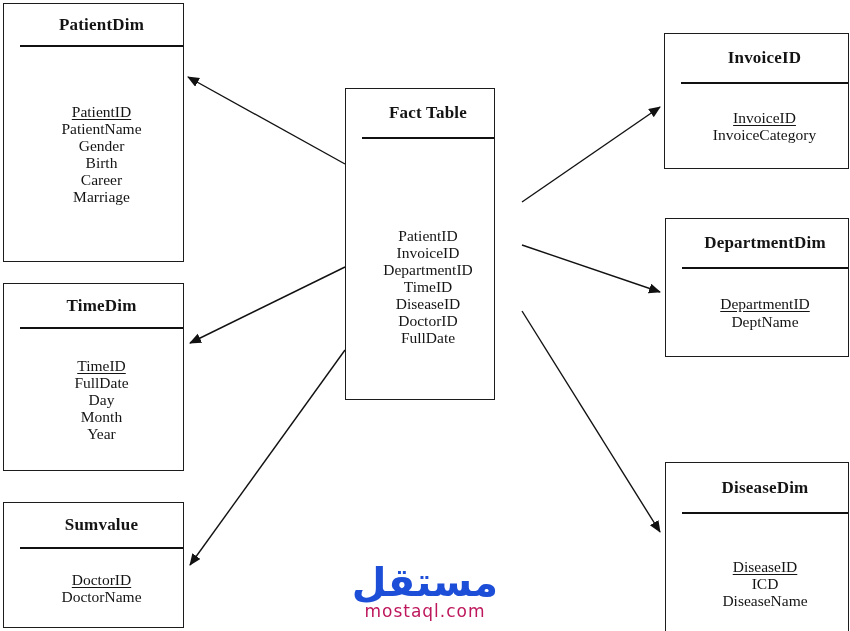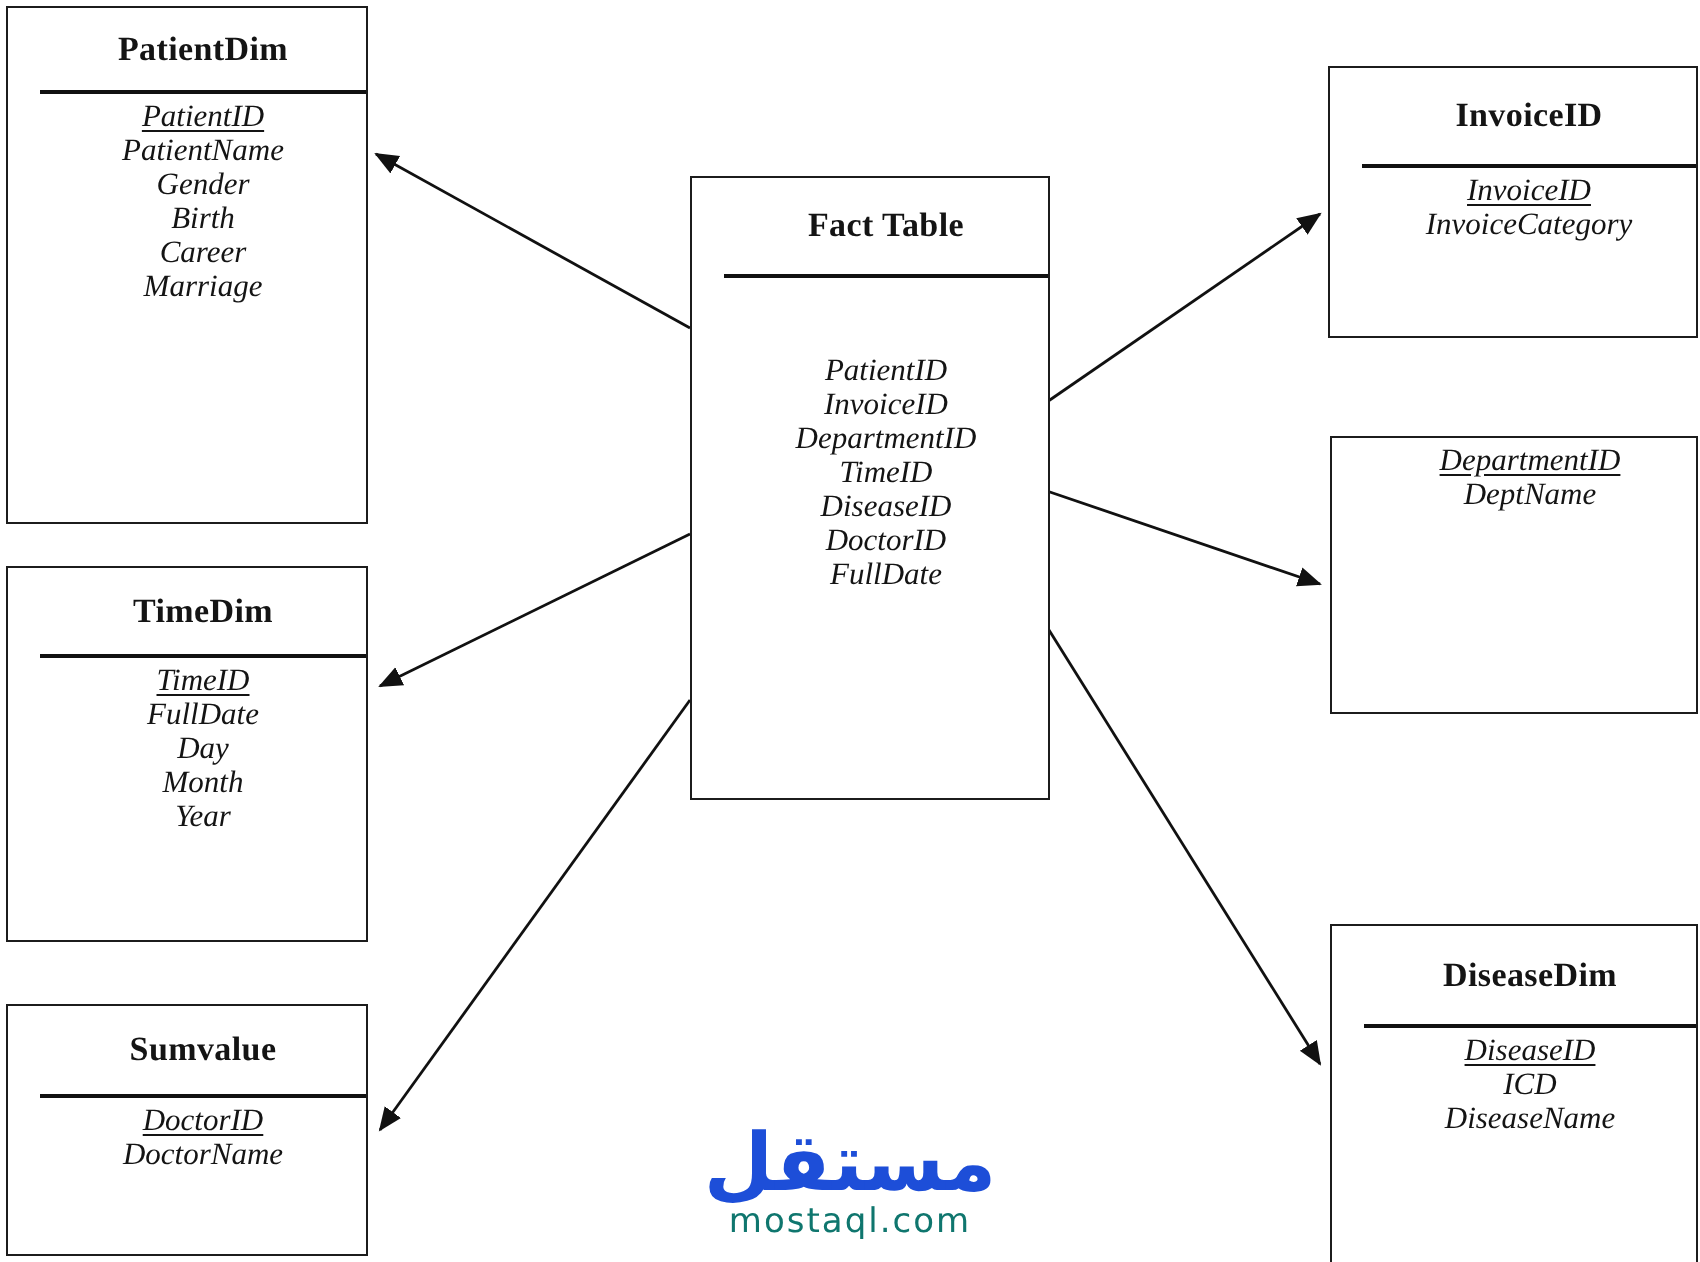--- a/index.html
+++ b/index.html
@@ -24,37 +24,36 @@
     flex:0 0 auto;
     display:flex;align-items:center;justify-content:center;
     font-weight:bold;
     font-size:17px;
     border-bottom:2.5px solid #111111;
     letter-spacing:0.2px;
   }
   .tbl .bdy{
     flex:1 1 auto;
     display:flex;flex-direction:column;
-    justify-content:flex-start;
+    justify-content:center;
     align-items:center;
     font-size:15.5px;
     padding:3px 0;
-    font-style:italic;
   }
   .field{white-space:nowrap;line-height:1.1;}
   .field.pk{text-decoration:underline;text-underline-offset:2px;}
 
   
   #tbl-patient   {left:3px;  top:3px;   width:181px;height:259px;}
   #tbl-patient .hdr{height:41px;}
   #tbl-time      {left:3px;  top:283px; width:181px;height:188px;}
   #tbl-time .hdr{height:43px;}
   #tbl-doctor    {left:3px;  top:502px; width:181px;height:126px;}
   #tbl-doctor .hdr{height:44px;}
-  #tbl-fact      {left:345px;top:88px;  width:180px;height:312px;gap:35px;}
+  #tbl-fact      {left:345px;top:88px;  width:150px;height:312px;gap:35px;}
   #tbl-fact .hdr{height:48px;}
   #tbl-invoice   {left:664px;top:33px;  width:185px;height:136px;}
   #tbl-invoice .hdr{height:48px;}
   #tbl-department{left:665px;top:218px; width:184px;height:139px;}
   #tbl-department .hdr{height:48px;}
   #tbl-disease   {left:665px;top:462px; width:184px;height:192px;}
   #tbl-disease .hdr{height:49px;}
 
   #arrow-layer{
     position:absolute;left:0;top:0;width:850px;height:631px;
@@ -69,21 +68,21 @@
     line-height:1;
   }
   .wm-logo{
     font-size:40px;
     font-weight:bold;
     color:#1d4ed8;
     font-family:"DejaVu Sans","Liberation Sans",sans-serif;
   }
   .wm-domain{
     font-size:17px;
-    color:#0f766e;
+    color:#be185d;
     letter-spacing:1px;
     margin-top:1px;
     font-family:"DejaVu Sans","Liberation Sans",sans-serif;
   }
 </style>
 </head>
 <body>
 
 <div id="canvas">
 
@@ -147,20 +146,21 @@
 
   <div class="tbl" id="tbl-invoice">
     <div class="hdr">InvoiceID</div>
     <div class="bdy">
         <div class="field pk">InvoiceID</div>
         <div class="field">InvoiceCategory</div>
       </div>
   </div>
 
   <div class="tbl" id="tbl-department">
+    <div class="hdr">DepartmentDim</div>
     <div class="bdy">
         <div class="field pk">DepartmentID</div>
         <div class="field">DeptName</div>
       </div>
   </div>
 
   <div class="tbl" id="tbl-disease">
     <div class="hdr">DiseaseDim</div>
     <div class="bdy">
         <div class="field pk">DiseaseID</div>

